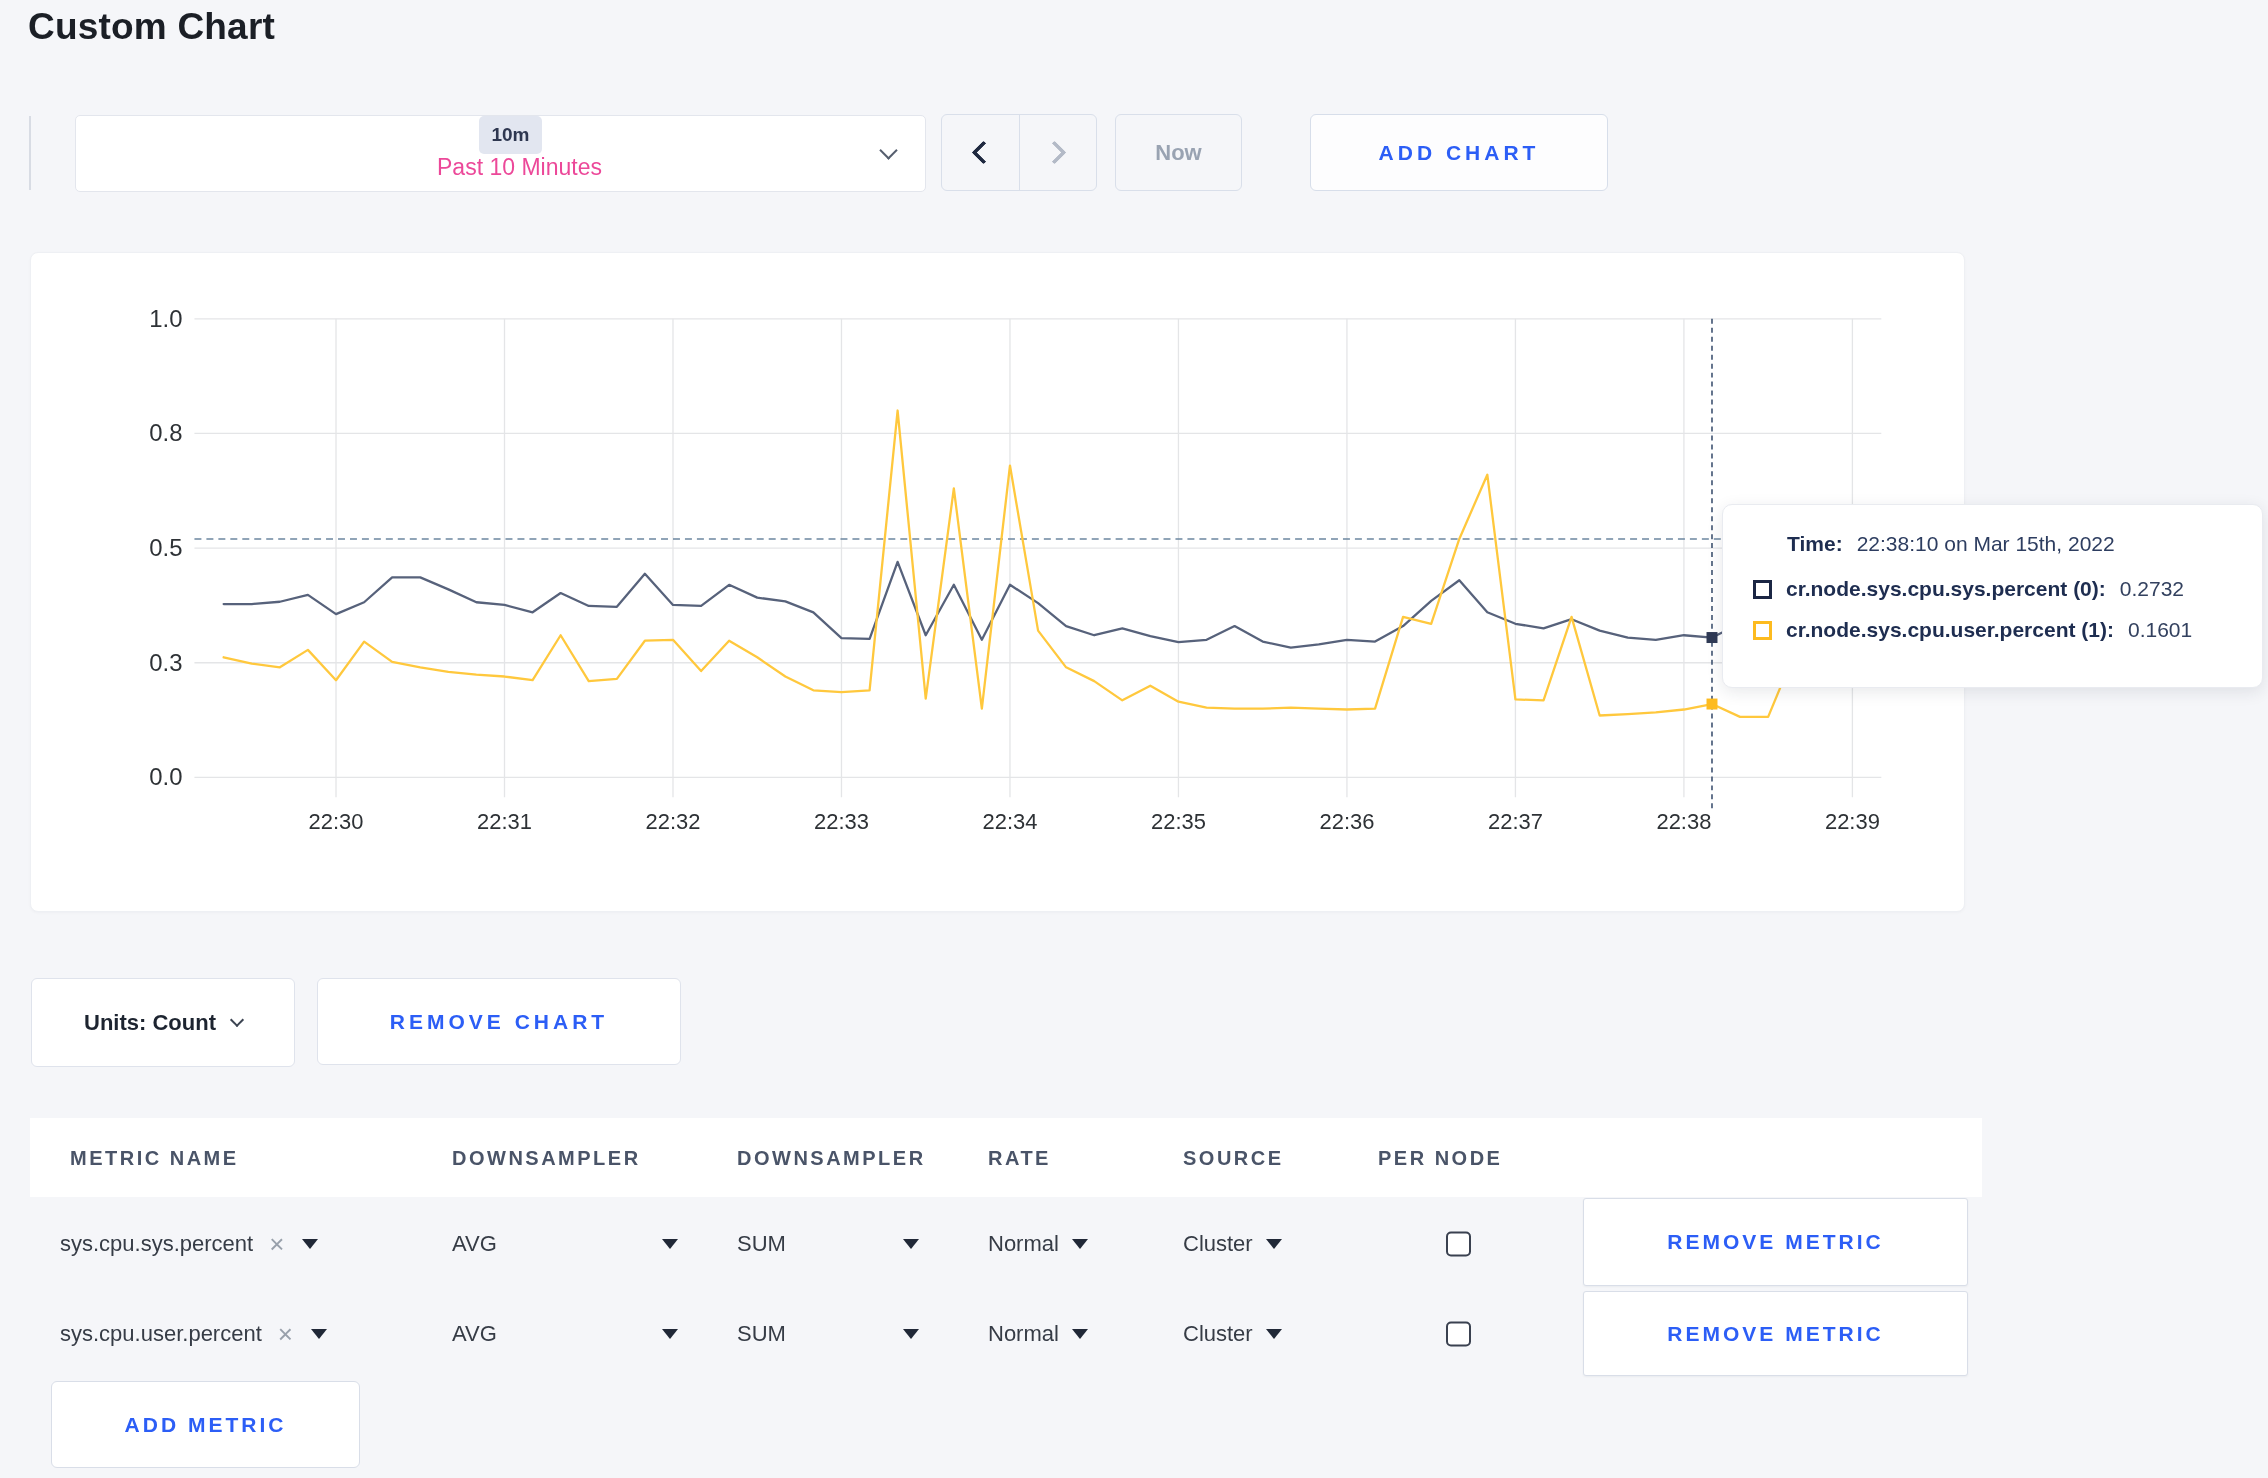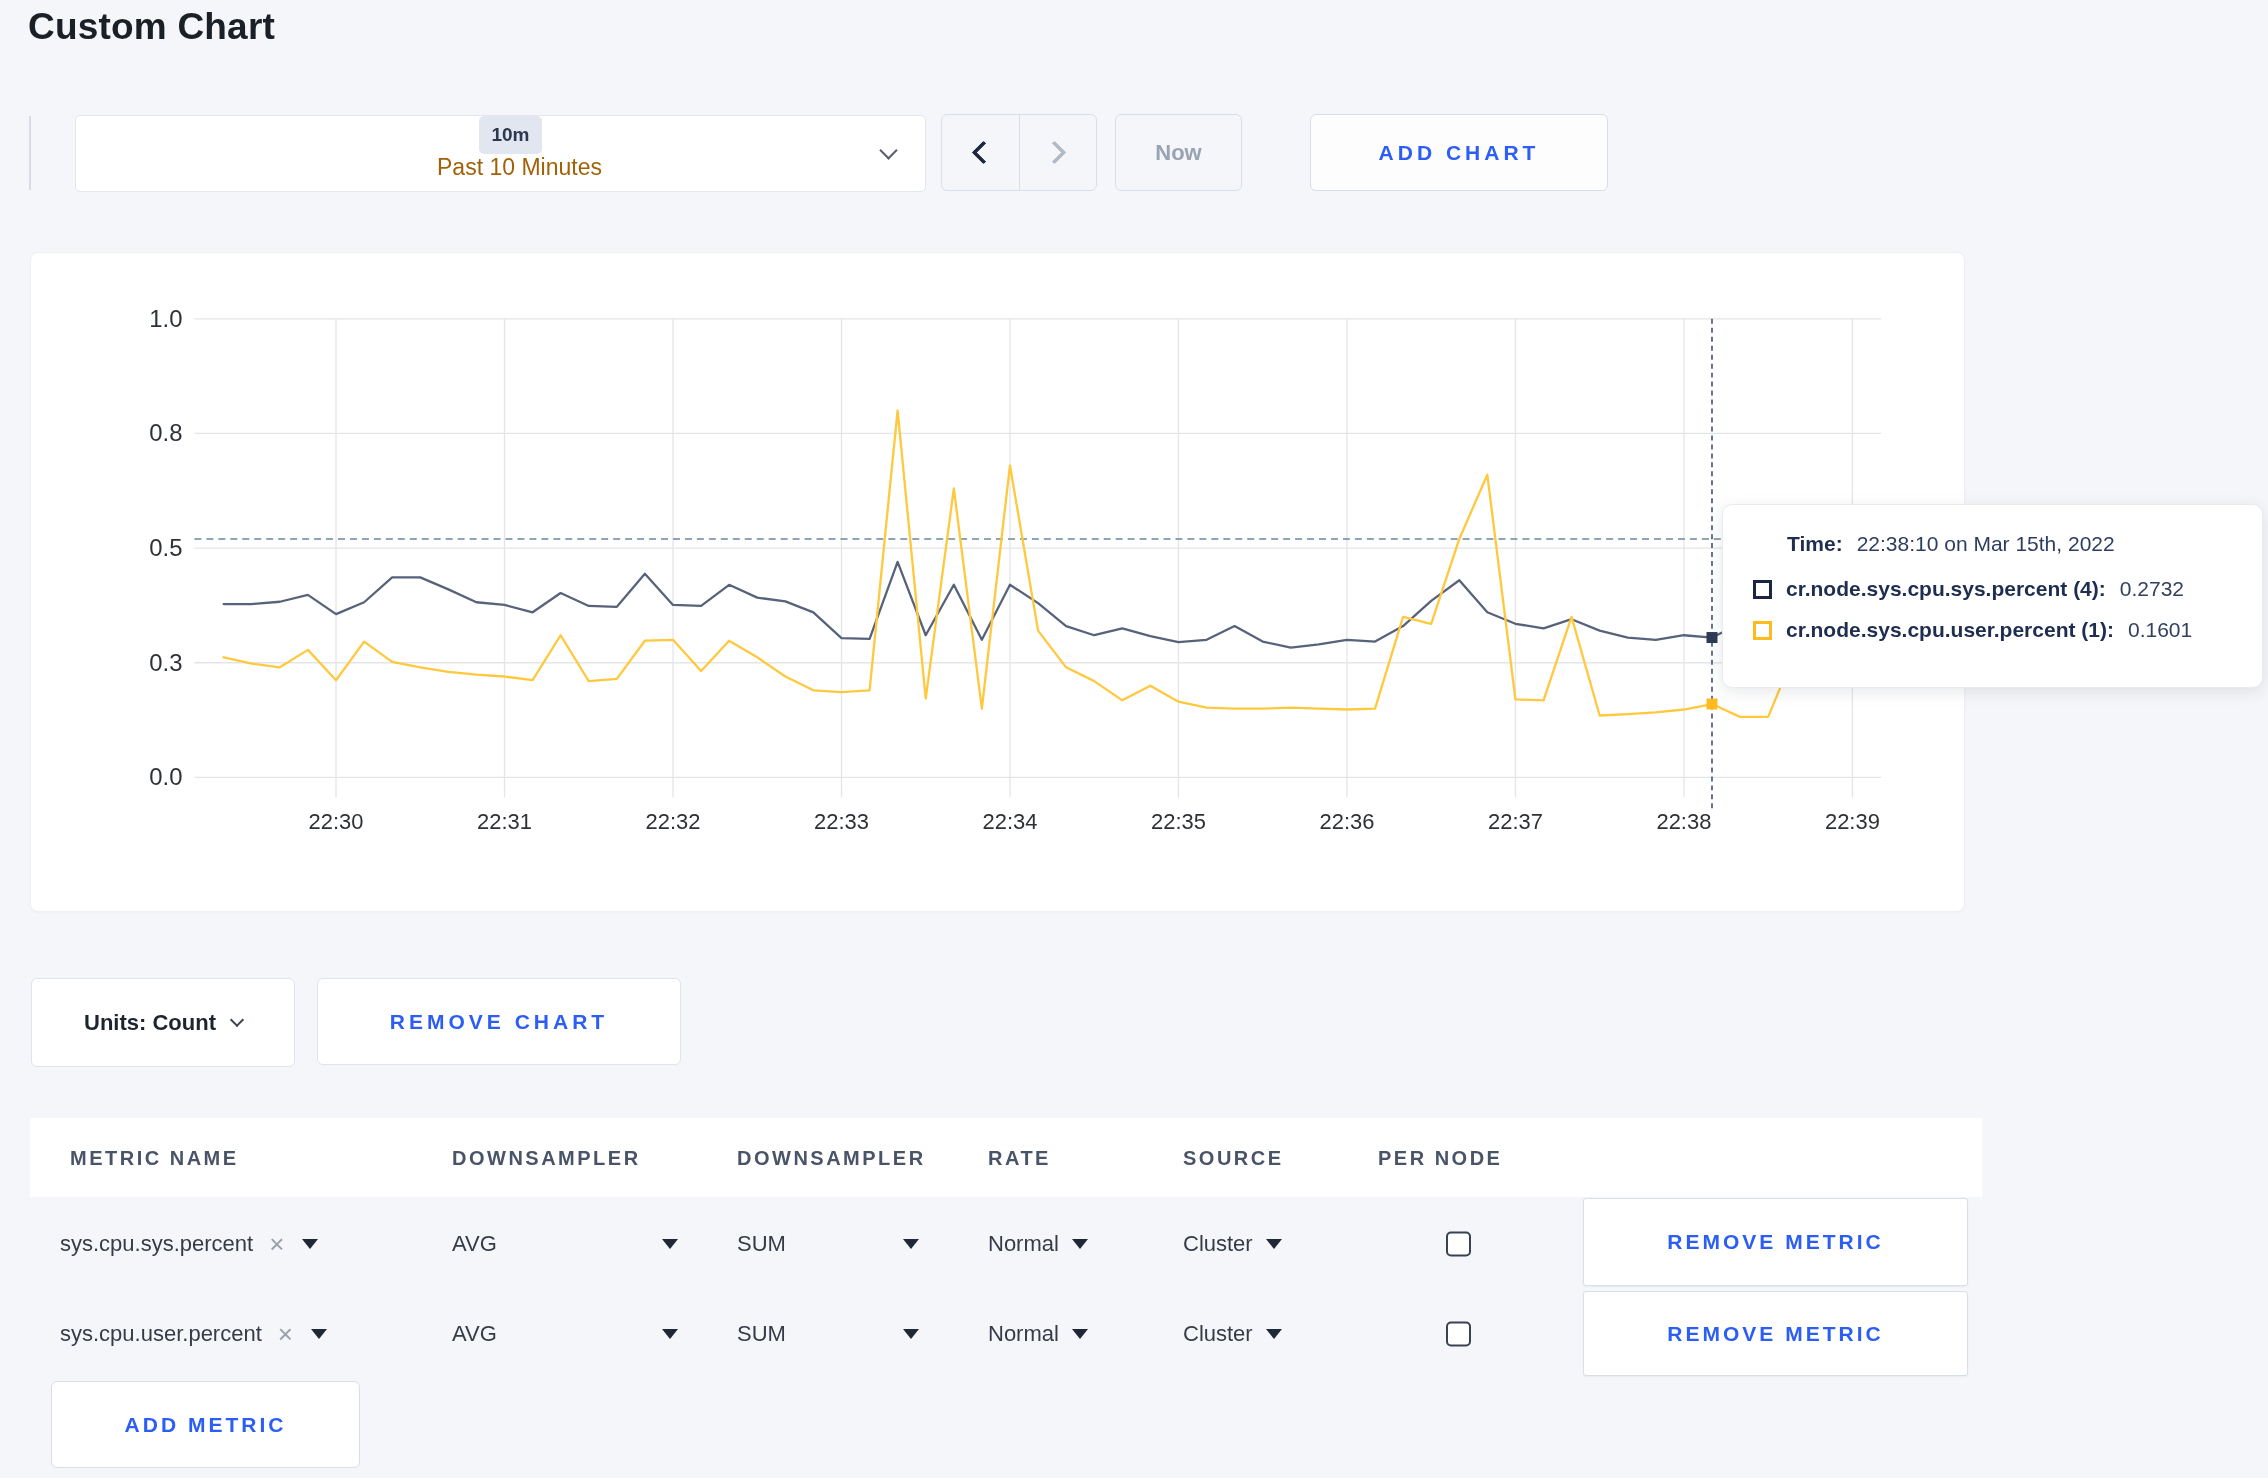--- a/index.html
+++ b/index.html
@@ -19,21 +19,21 @@
   .tb-divider { position: absolute; left: 29px; top: 116px; width: 2px; height: 74px; background: #d8dce4; }
   .time-select {
     position: absolute; left: 75px; top: 115px; width: 851px; height: 77px;
     background: #fff; border: 1px solid #e3e6ed; border-radius: 5px;
     display: flex; align-items: center; cursor: pointer; flex-direction: column;
   }
   .tw-badge {
     margin-left: 20px; padding: 8px 12px; border-radius: 5px;
     background: #e2e6f0; color: #2e3750; font-size: 19px; font-weight: 700;
   }
-  .tw-label { margin-left: 38px; font-size: 23px; color: #a16207; font-weight: 500; }
+  .tw-label { margin-left: 38px; font-size: 23px; color: #ec4899; font-weight: 500; }
   .chev-down {
     position: absolute; right: 30px; top: 50%;
     width: 13px; height: 13px; margin-top: -10px;
     border-right: 2px solid #555e6e; border-bottom: 2px solid #555e6e;
     transform: rotate(45deg);
   }
   .pager {
     position: absolute; left: 941px; top: 114px; width: 156px; height: 77px;
     border: 1px solid #d9dfea; border-radius: 6px; display: flex; background: transparent;
   }
@@ -207,21 +207,21 @@
         <rect x="1678.6666666666667" y="446.9" width="11" height="11" fill="#fdbb1f"></rect>
       </svg>
   </div>
 
   <div class="tooltip">
     <div class="tt-time">
       <span class="tt-time-label">Time:</span><span class="tt-time-value">22:38:10 on Mar 15th, 2022</span>
     </div>
     <div class="tt-row">
       <span class="tt-swatch" style="border-color: rgb(27, 38, 68);"></span>
-      <span class="tt-label">cr.node.sys.cpu.sys.percent (4):</span>
+      <span class="tt-label">cr.node.sys.cpu.sys.percent (0):</span>
       <span class="tt-value">0.2732</span>
     </div>
     <div class="tt-row">
       <span class="tt-swatch" style="border-color: rgb(253, 187, 31);"></span>
       <span class="tt-label">cr.node.sys.cpu.user.percent (1):</span>
       <span class="tt-value">0.1601</span>
     </div>
   </div>
 
   <button class="units-btn">

